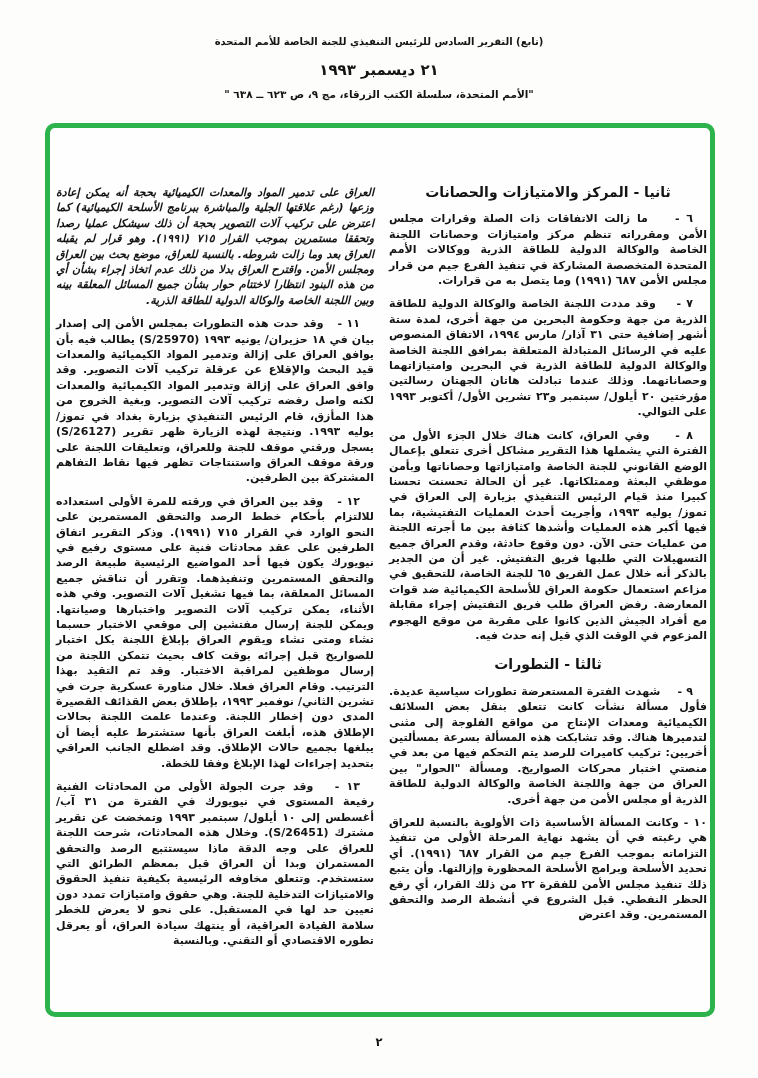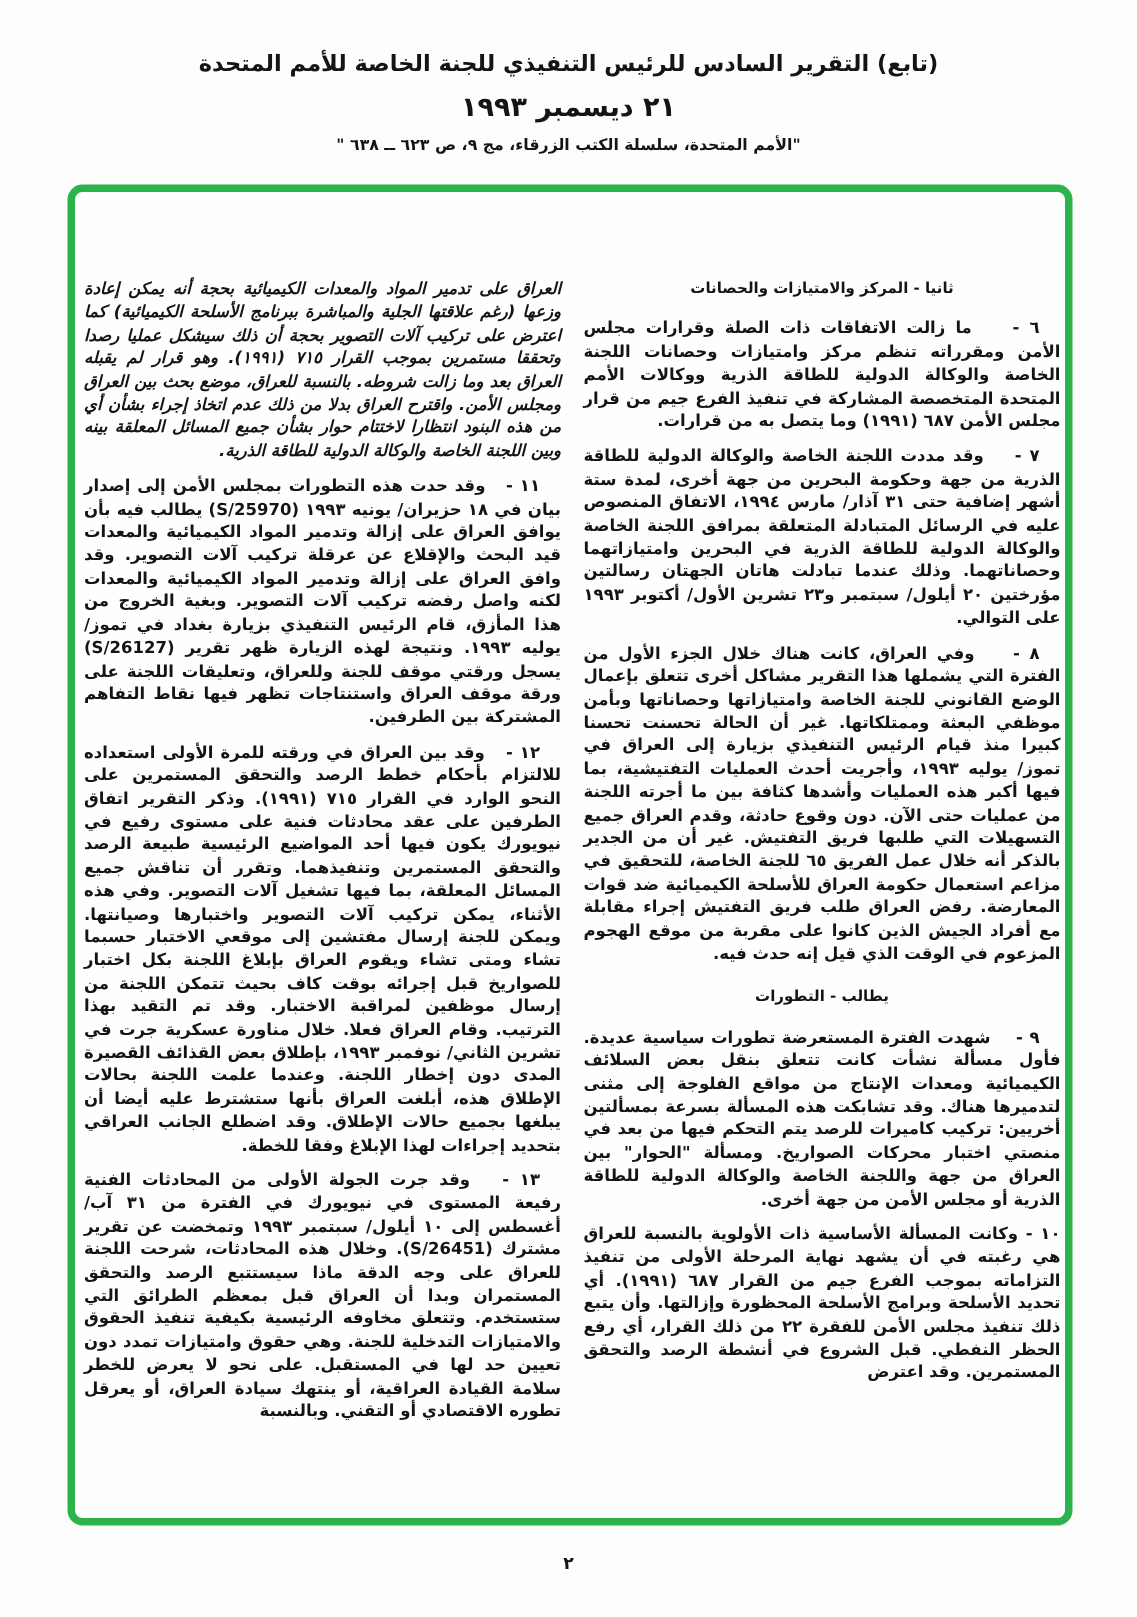--- a/index.html
+++ b/index.html
@@ -7,22 +7,22 @@
     width:758px;height:1078px;position:relative;
     background:#fdfdfc;color:#141414;
     font-family:"DejaVu Sans",sans-serif;
     overflow:hidden;
   }
   
   .doc-header{
     position:absolute;top:33px;left:0;right:0;
     text-align:center;font-weight:700;
   }
-  .doc-title{font-size:15px;line-height:18px;}
-  .doc-date{font-size:18px;margin-top:10px;letter-spacing:1px;}
+  .doc-title{font-size:10px;line-height:18px;}
+  .doc-date{font-size:15px;margin-top:10px;letter-spacing:1px;}
   .doc-source{font-size:10.5px;margin-top:9px;}
   
   .frame{
     position:absolute;left:45px;top:123px;width:670px;height:894px;
     box-sizing:border-box;
     border:5px solid #2cb34c;border-radius:10px;
     background:#fefefe;
   }
   
   .columns{
@@ -31,21 +31,21 @@
   }
   .col{
     width:318px;flex:0 0 auto;
     font-size:11px;line-height:15.4px;
     font-weight:700;
     text-align:justify;
   }
   .sec-heading{
     text-align:center;
     margin:0 0 11px 0;
-    font-size:10px;
+    font-size:14px;
   }
   .sec-heading.mt{margin-top:14px;}
   .para{margin:0 0 8px 0;text-indent:14px;}
   .para.flush{text-indent:0;}
   .para.cont{text-indent:0;font-style:italic;}
   
   .page-num{
     position:absolute;top:1035px;left:0;right:0;
     text-align:center;font-size:11.5px;font-weight:700;
   }
@@ -60,21 +60,21 @@
 </div>
 
 <div class="frame" style="border-color: rgb(44, 179, 76);">
   <div class="columns">
 
     <div class="col">
       <div class="sec-heading">ثانيا -  المركز والامتيازات والحصانات</div>
       <p class="para">٦ -&nbsp;&nbsp;&nbsp;&nbsp;ما زالت الاتفاقات ذات الصلة وقرارات مجلس الأمن ومقرراته تنظم مركز وامتيازات وحصانات اللجنة الخاصة والوكالة الدولية للطاقة الذرية ووكالات الأمم المتحدة المتخصصة المشاركة في تنفيذ الفرع جيم من قرار مجلس الأمن ٦٨٧ (١٩٩١) وما يتصل به من قرارات.</p>
       <p class="para">٧ -&nbsp;&nbsp;&nbsp;&nbsp;وقد مددت اللجنة الخاصة والوكالة الدولية للطاقة الذرية من جهة وحكومة البحرين من جهة أخرى، لمدة ستة أشهر إضافية حتى ٣١ آذار/ مارس ١٩٩٤، الاتفاق المنصوص عليه في الرسائل المتبادلة المتعلقة بمرافق اللجنة الخاصة والوكالة الدولية للطاقة الذرية في البحرين وامتيازاتهما وحصاناتهما. وذلك عندما تبادلت هاتان الجهتان رسالتين مؤرختين ٢٠ أيلول/ سبتمبر و٢٣ تشرين الأول/ أكتوبر ١٩٩٣ على التوالي.</p>
       <p class="para">٨ -&nbsp;&nbsp;&nbsp;&nbsp;وفي العراق، كانت هناك خلال الجزء الأول من الفترة التي يشملها هذا التقرير مشاكل أخرى تتعلق بإعمال الوضع القانوني للجنة الخاصة وامتيازاتها وحصاناتها وبأمن موظفي البعثة وممتلكاتها. غير أن الحالة تحسنت تحسنا كبيرا منذ قيام الرئيس التنفيذي بزيارة إلى العراق في تموز/ يوليه ١٩٩٣، وأجريت أحدث العمليات التفتيشية، بما فيها أكبر هذه العمليات وأشدها كثافة بين ما أجرته اللجنة من عمليات حتى الآن. دون وقوع حادثة، وقدم العراق جميع التسهيلات التي طلبها فريق التفتيش. غير أن من الجدير بالذكر أنه خلال عمل الفريق ٦٥ للجنة الخاصة، للتحقيق في مزاعم استعمال حكومة العراق للأسلحة الكيميائية ضد قوات المعارضة. رفض العراق طلب فريق التفتيش إجراء مقابلة مع أفراد الجيش الذين كانوا على مقربة من موقع الهجوم المزعوم في الوقت الذي قيل إنه حدث فيه.</p>
-      <div class="sec-heading mt">يطالب -  التطورات</div>
+      <div class="sec-heading mt">ثالثا -  التطورات</div>
       <p class="para">٩ -&nbsp;&nbsp;&nbsp;&nbsp;شهدت الفترة المستعرضة تطورات سياسية عديدة. فأول مسألة نشأت كانت تتعلق بنقل بعض السلائف الكيميائية ومعدات الإنتاج من مواقع الفلوجة إلى مثنى لتدميرها هناك. وقد تشابكت هذه المسألة بسرعة بمسألتين أخريين: تركيب كاميرات للرصد يتم التحكم فيها من بعد في منصتي اختبار محركات الصواريخ. ومسألة "الحوار" بين العراق من جهة واللجنة الخاصة والوكالة الدولية للطاقة الذرية أو مجلس الأمن من جهة أخرى.</p>
       <p class="para flush">١٠ - وكانت المسألة الأساسية ذات الأولوية بالنسبة للعراق هي رغبته في أن يشهد نهاية المرحلة الأولى من تنفيذ التزاماته بموجب الفرع جيم من القرار ٦٨٧ (١٩٩١). أي تحديد الأسلحة وبرامج الأسلحة المحظورة وإزالتها. وأن يتبع ذلك تنفيذ مجلس الأمن للفقرة ٢٢ من ذلك القرار، أي رفع الحظر النفطي. قبل الشروع في أنشطة الرصد والتحقق المستمرين. وقد اعترض</p>
     </div>
 
     <div class="col">
       <p class="para cont">العراق على تدمير المواد والمعدات الكيميائية بحجة أنه يمكن إعادة وزعها (رغم علاقتها الجلية والمباشرة ببرنامج الأسلحة الكيميائية) كما اعترض على تركيب آلات التصوير بحجة أن ذلك سيشكل عمليا رصدا وتحققا مستمرين بموجب القرار ٧١٥ (١٩٩١). وهو قرار لم يقبله العراق بعد وما زالت شروطه. بالنسبة للعراق، موضع بحث بين العراق ومجلس الأمن. واقترح العراق بدلا من ذلك عدم اتخاذ إجراء بشأن أي من هذه البنود انتظارا لاختتام حوار بشأن جميع المسائل المعلقة بينه وبين اللجنة الخاصة والوكالة الدولية للطاقة الذرية.</p>
       <p class="para">١١ -&nbsp;&nbsp;&nbsp;وقد حدت هذه التطورات بمجلس الأمن إلى إصدار بيان في ١٨ حزيران/ يونيه ١٩٩٣ (S/25970) يطالب فيه بأن يوافق العراق على إزالة وتدمير المواد الكيميائية والمعدات قيد البحث والإقلاع عن عرقلة تركيب آلات التصوير. وقد وافق العراق على إزالة وتدمير المواد الكيميائية والمعدات لكنه واصل رفضه تركيب آلات التصوير. وبغية الخروج من هذا المأزق، قام الرئيس التنفيذي بزيارة بغداد في تموز/ يوليه ١٩٩٣. ونتيجة لهذه الزيارة ظهر تقرير (S/26127) يسجل ورقتي موقف للجنة وللعراق، وتعليقات اللجنة على ورقة موقف العراق واستنتاجات تظهر فيها نقاط التفاهم المشتركة بين الطرفين.</p>
       <p class="para">١٢ -&nbsp;&nbsp;&nbsp;وقد بين العراق في ورقته للمرة الأولى استعداده للالتزام بأحكام خطط الرصد والتحقق المستمرين على النحو الوارد في القرار ٧١٥ (١٩٩١). وذكر التقرير اتفاق الطرفين على عقد محادثات فنية على مستوى رفيع في نيويورك يكون فيها أحد المواضيع الرئيسية طبيعة الرصد والتحقق المستمرين وتنفيذهما. وتقرر أن تناقش جميع المسائل المعلقة، بما فيها تشغيل آلات التصوير. وفي هذه الأثناء، يمكن تركيب آلات التصوير واختبارها وصيانتها. ويمكن للجنة إرسال مفتشين إلى موقعي الاختبار حسبما تشاء ومتى تشاء ويقوم العراق بإبلاغ اللجنة بكل اختبار للصواريخ قبل إجرائه بوقت كاف بحيث تتمكن اللجنة من إرسال موظفين لمراقبة الاختبار. وقد تم التقيد بهذا الترتيب. وقام العراق فعلا. خلال مناورة عسكرية جرت في تشرين الثاني/ نوفمبر ١٩٩٣، بإطلاق بعض القذائف القصيرة المدى دون إخطار اللجنة. وعندما علمت اللجنة بحالات الإطلاق هذه، أبلغت العراق بأنها ستشترط عليه أيضا أن يبلغها بجميع حالات الإطلاق. وقد اضطلع الجانب العراقي بتحديد إجراءات لهذا الإبلاغ وفقا للخطة.</p>
       <p class="para">١٣ -&nbsp;&nbsp;&nbsp;وقد جرت الجولة الأولى من المحادثات الفنية رفيعة المستوى في نيويورك في الفترة من ٣١ آب/ أغسطس إلى ١٠ أيلول/ سبتمبر ١٩٩٣ وتمخضت عن تقرير مشترك (S/26451). وخلال هذه المحادثات، شرحت اللجنة للعراق على وجه الدقة ماذا سيستتبع الرصد والتحقق المستمران وبدا أن العراق قبل بمعظم الطرائق التي ستستخدم. وتتعلق مخاوفه الرئيسية بكيفية تنفيذ الحقوق والامتيازات التدخلية للجنة. وهي حقوق وامتيازات تمدد دون تعيين حد لها في المستقبل. على نحو لا يعرض للخطر سلامة القيادة العراقية، أو ينتهك سيادة العراق، أو يعرقل تطوره الاقتصادي أو التقني. وبالنسبة</p>
     </div>

